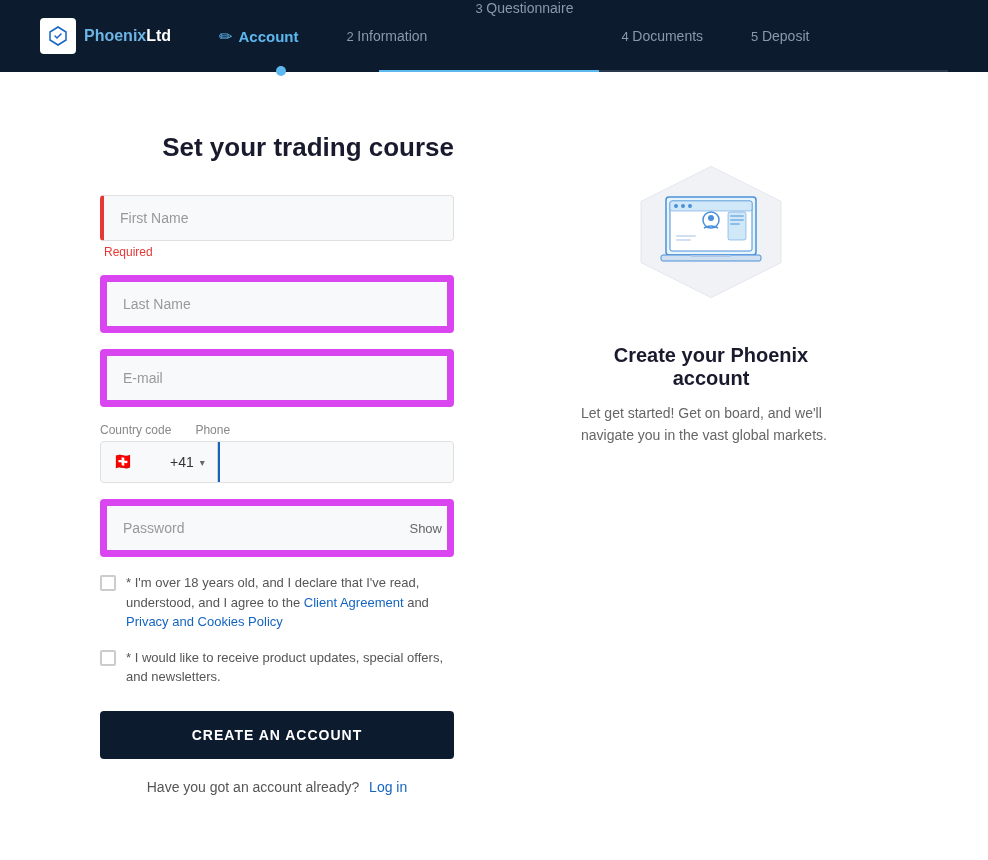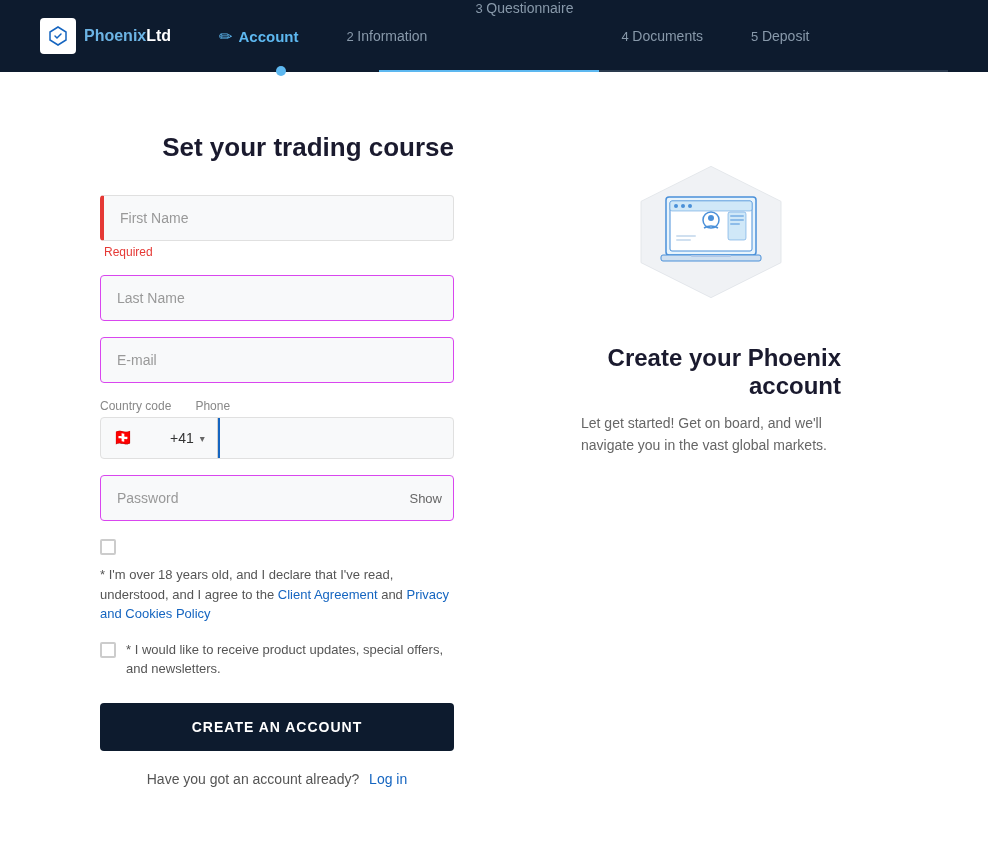--- a/index.html
+++ b/index.html
@@ -91,21 +91,21 @@
     }
 
     
     .form-group {
       margin-bottom: 16px;
     }
 
     .form-input {
       width: 100%;
       padding: 14px 16px;
-      border: 1px solid #d946ef;
+      border: 7px solid #d946ef;
       border-radius: 4px;
       font-size: 14px;
       color: #333;
       background: #f8f9fa;
       outline: none;
     }
     .form-input::placeholder { color: #999; }
 
     .form-input.error-border {
       border-left: 4px solid #e53935;
@@ -260,25 +260,25 @@
       width: 160px;
       height: 140px;
     }
 
     .laptop-svg {
       position: relative;
       z-index: 1;
     }
 
     .create-account-title {
-      font-size: 24px;
+      font-size: 20px;
       font-weight: 700;
       color: #1a1a2e;
       margin-bottom: 12px;
-      text-align: right;
+      text-align: center;
       width: 260px;
     }
     .create-account-desc {
       font-size: 14px;
       color: #666;
       line-height: 1.6;
       width: 260px;
       text-align: left;
     }
   </style>
@@ -369,21 +369,21 @@
 
     
 
     
     <div class="form-group password-wrapper">
       <input type="password" class="form-input" placeholder="Password" style="">
       <button class="show-btn">Show</button>
     </div>
 
     
-    <div class="checkbox-row" style="margin-top:8px;flex-direction:column;">
+    <div class="checkbox-row" style="margin-top:8px;">
       <div class="checkbox-box"></div>
       <label class="checkbox-label">
         <span>* I'm over 18 years old, and I declare that I've read, understood, and I agree to the </span><a class="link-blue">Client Agreement</a><span> and </span><a class="link-blue">Privacy and Cookies Policy</a>
       </label>
     </div>
 
     
     <div class="checkbox-row">
       <div class="checkbox-box"></div>
       <label class="checkbox-label">* I would like to receive product updates, special offers, and newsletters.</label>

